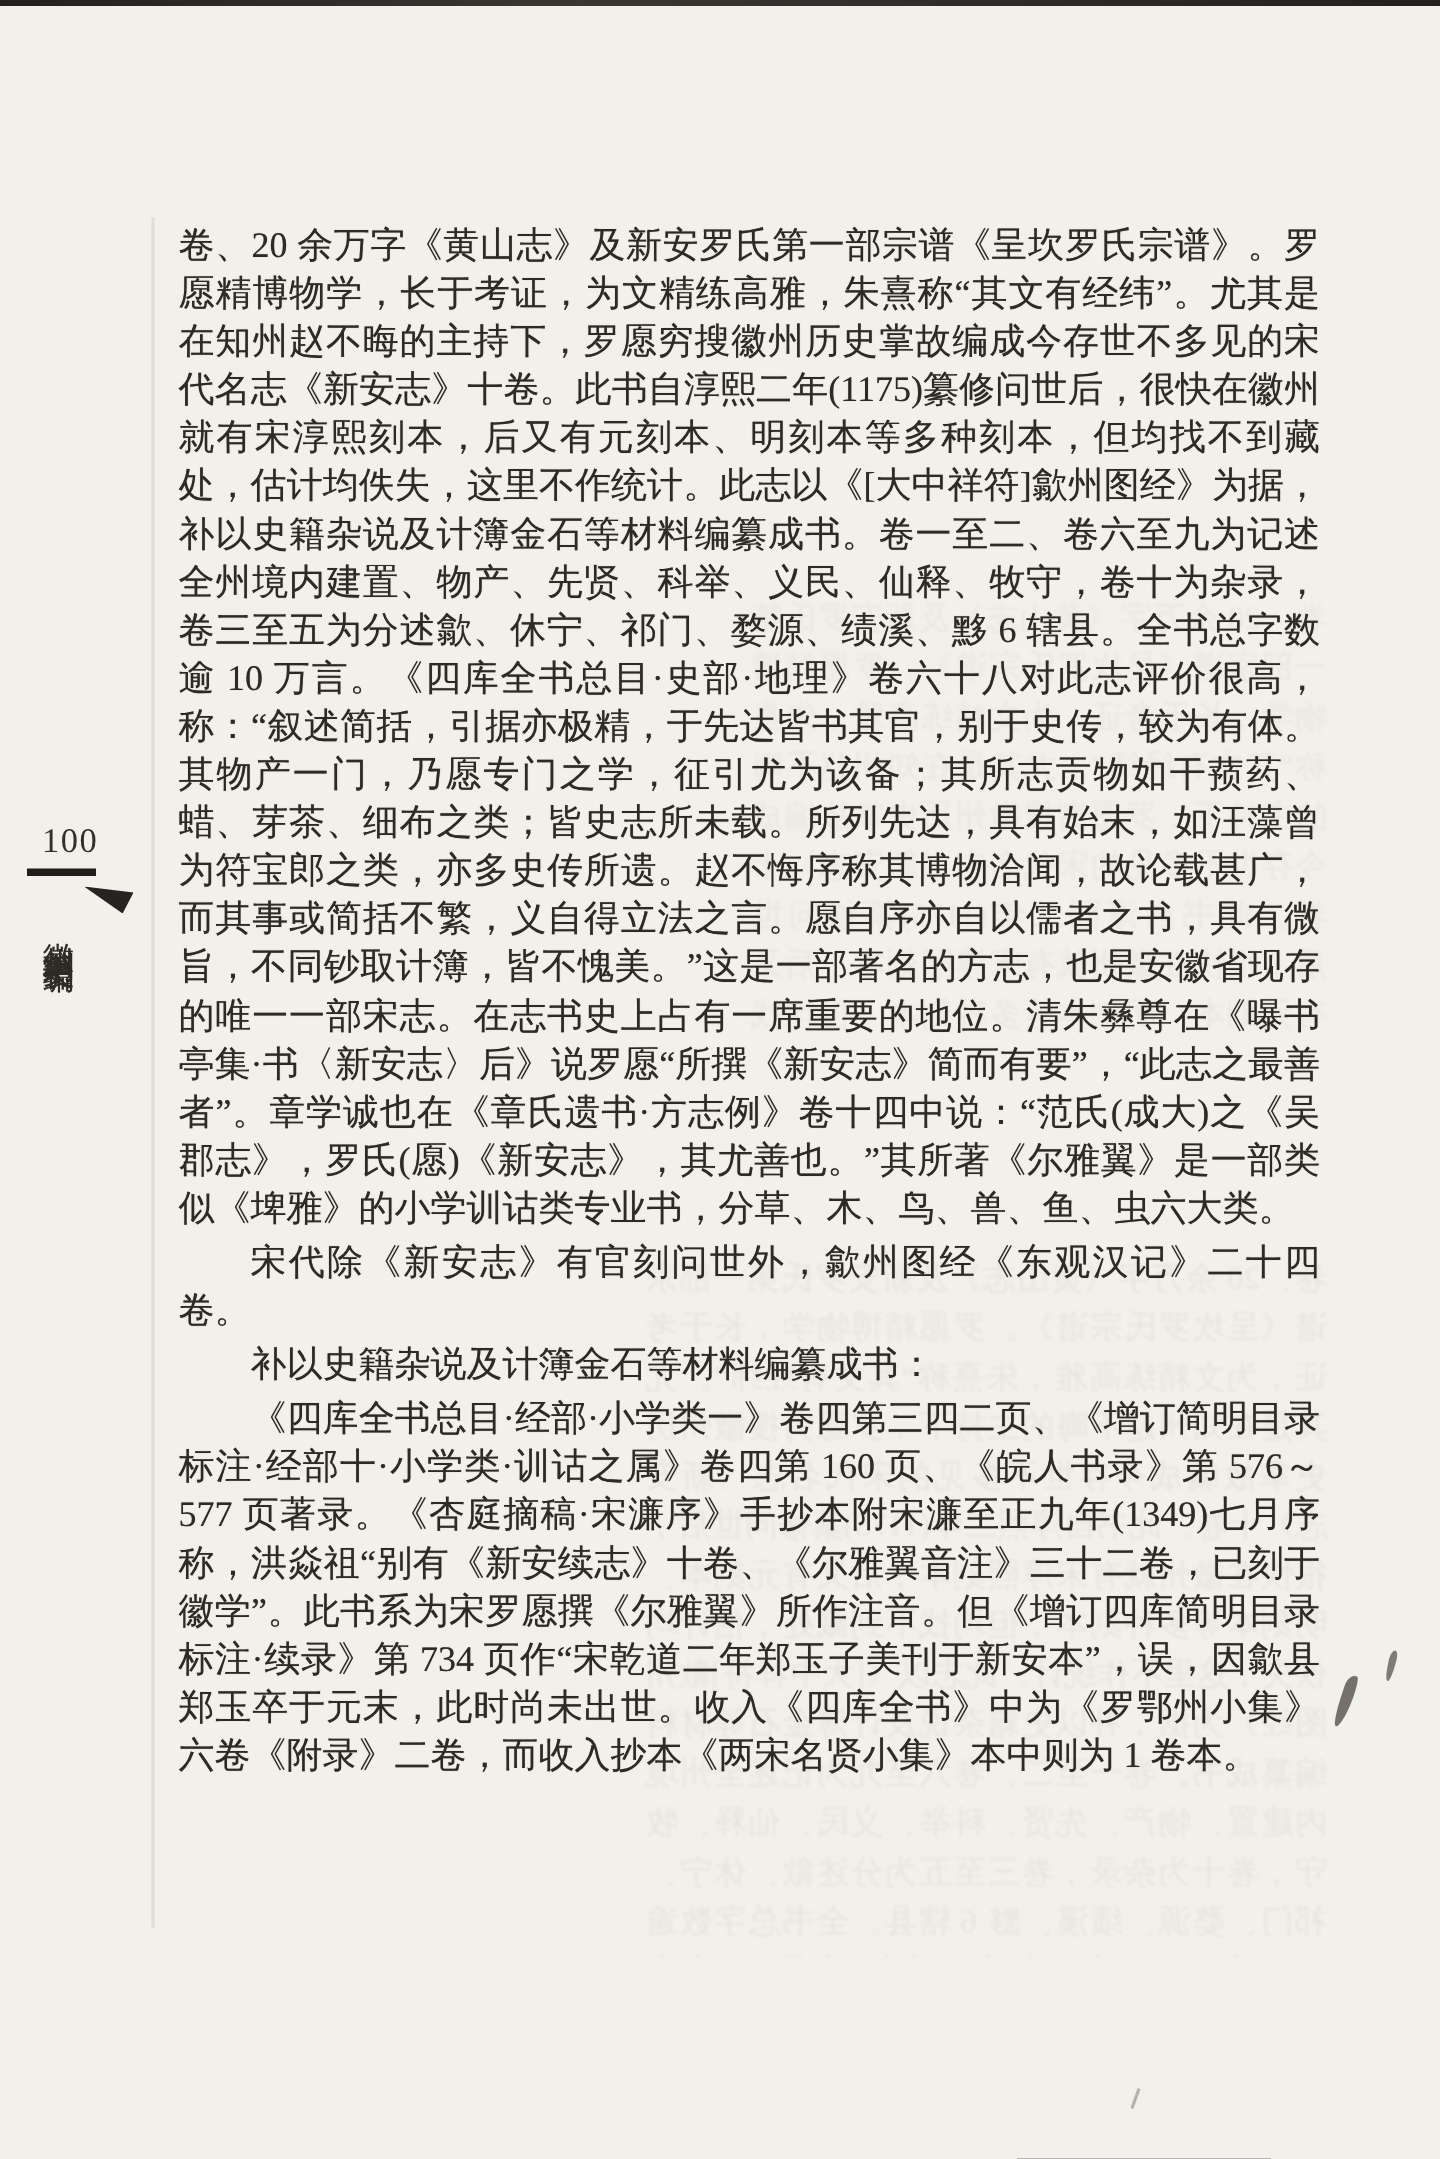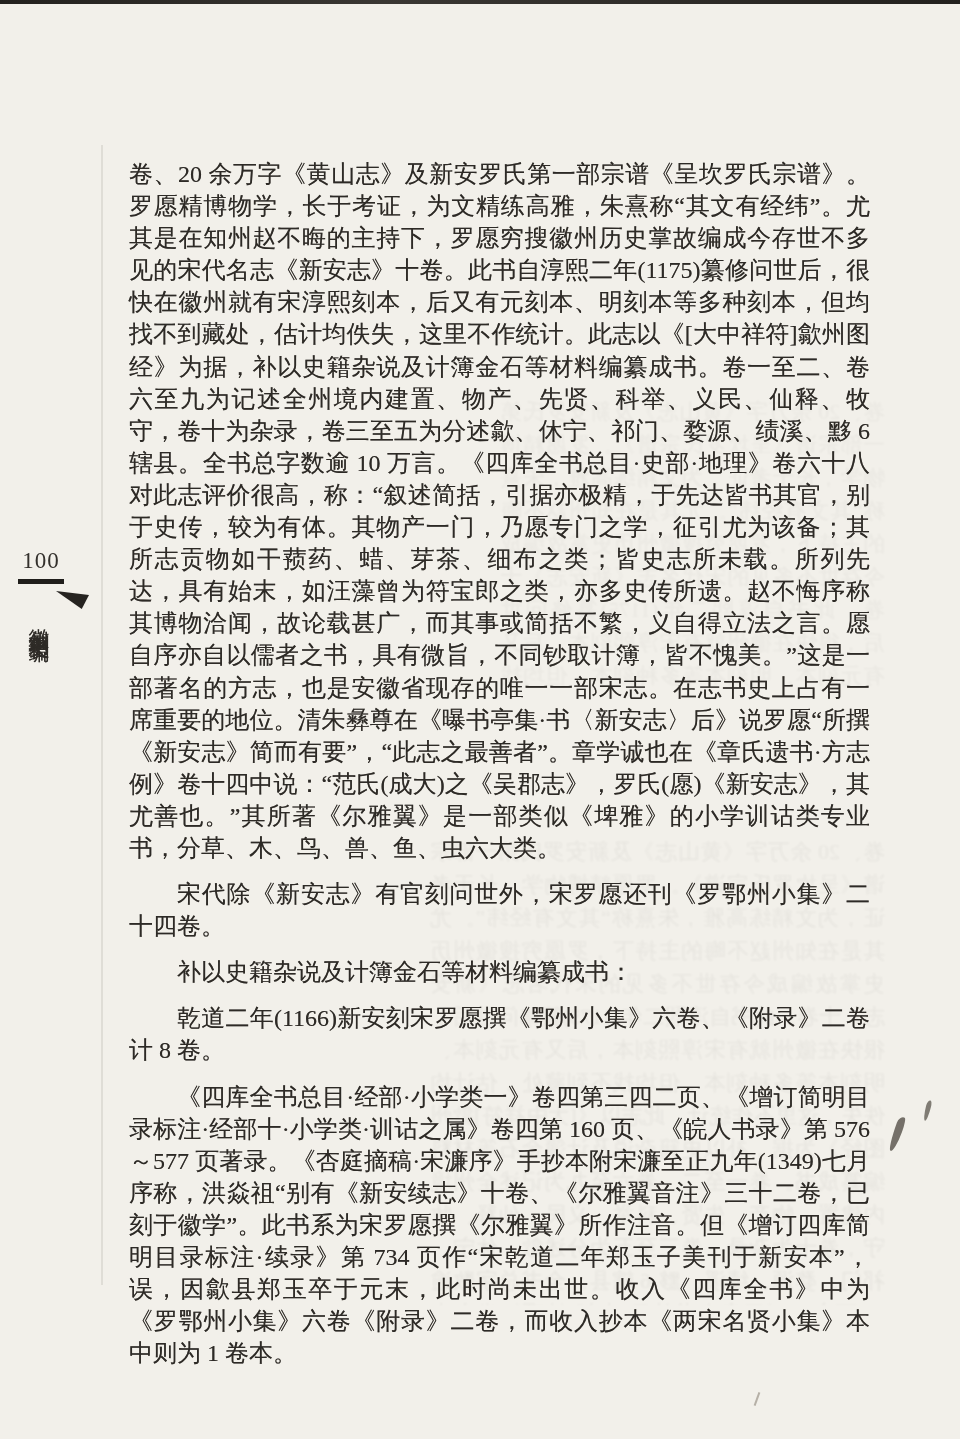--- a/index.html
+++ b/index.html
@@ -18,22 +18,22 @@
     position: absolute; top: 0; left: 0; width: 100%; height: 4px;
     background: linear-gradient(90deg, #23211e 0%, #3a3733 40%, #23211e 100%);
   }
   
   .fold-line {
     position: absolute; left: 101px; top: 145px; width: 2px; height: 1140px;
     background: rgba(110, 104, 94, 0.14);
   }
   
   .page-number {
-    position: absolute; left: 16px; top: 548px; width: 50px;
-    font-size: 23px; text-align: center; color: #33302c;
+    position: absolute; left: 28px; top: 548px; width: 50px;
+    font-size: 23px; color: #33302c;
     letter-spacing: 1px;
   }
   .page-number-rule {
     position: absolute; left: 18px; top: 579px; width: 46px; height: 5px;
     background: #201e1b;
   }
   .corner-triangle {
     position: absolute; left: 56px; top: 591px; width: 33px; height: 18px;
     background: #262320;
     clip-path: polygon(0 0, 100% 22%, 78% 100%);
@@ -44,21 +44,21 @@
     font-size: 21px; letter-spacing: 2px; color: #2e2b27;
     text-shadow: 0 0 0.5px rgba(40, 35, 30, 0.5);
   }
   
   .text-block {
     position: absolute; left: 115px; top: 144px; width: 769px;
     font-size: 24px; line-height: 32.1px;
     text-align: justify; text-justify: inter-ideograph;
     text-shadow: 0 0 0.5px rgba(40, 35, 30, 0.55);
   }
-  .text-block p { margin: 14px; text-indent: 2em; }
+  .text-block p { margin: 4px; text-indent: 2em; }
   .text-block p.flush { text-indent: 0; }
   
   .smudge-a {
     position: absolute; left: 893px; top: 1116px; width: 8px; height: 36px;
     background: #555048; opacity: 0.8;
     border-radius: 70% 30% 55% 45% / 20% 40% 60% 80%;
     transform: rotate(20deg);
   }
   .smudge-b {
     position: absolute; left: 925px; top: 1100px; width: 5px; height: 21px;
@@ -91,23 +91,22 @@
   <div class="page-number">100</div>
   <div class="page-number-rule"></div>
   <div class="corner-triangle"></div>
   <div class="spine-title">徽州刻书史长编</div>
 
   <div class="bleed bleed-1" aria-hidden="true">卷、20 余万字《黄山志》及新安罗氏第一部宗谱《呈坎罗氏宗谱》。罗愿精博物学，长于考证，为文精练高雅，朱熹称“其文有经纬”。尤其是在知州赵不晦的主持下，罗愿穷搜徽州历史掌故编成今存世不多见的宋代名志《新安志》十卷。此书自淳熙二年(1175)纂修问世后，很快在徽州就有宋淳熙刻本，后又有元刻本、明刻本等多种刻本，但均找不到藏处，估计均佚失，这里不作统计。此志以《[大中祥符]歙州图经》为据，补以史籍杂说及计簿金石等材料编纂成书。卷一至二、卷六至九为记述全州境内建置、物产、先贤、科举、义民、仙释、牧守，卷十为杂录，卷三至五为分述歙、休宁、祁门、婺源、绩溪、黟 6 辖县。全书总字数逾 10 万言。《四库全书总目·史部·地理》卷六十八对此志评价很高，称：“叙述简括，引据亦极精，于先达皆书其官，别于史传，较为有体。其物产一门，乃愿专门之学，征引尤为该备；其所志贡物如干蓣药、蜡、芽茶、细布之类；皆史志所未载。所列先达，具有始末，如汪藻曾为符宝郎之类，亦多史传所遗。赵不悔序称其博物洽闻，故论载甚广，而其事或简括不繁，义自得立法之言。愿自序亦自以儒者之书，具有微旨，不同钞取计簿，皆不愧美。”这是一部著名的方志，也是安徽省现存的唯一一部宋志。在志书史上占有一席重要的地位。清朱彝尊在《曝书亭集·书〈新安志〉后》说罗愿“所撰《新安志》简而有要”，“此志之最善者”。章学诚也在《章氏遗书·方志例》卷十四中说：“范氏(成大)之《吴郡志》，罗氏(愿)《新安志》，其尤善也。”其所著《尔雅翼》是一部类似《埤雅》的小学训诂类专业书，分草、木、鸟、兽、鱼、虫六大类。今存世有康熙四十六年(1707)、嘉庆十七年(1812)、光绪十四年(1888)李宗煝序刻本 3 种刻本计 3 种 33 卷；清抄本、旧抄本、《四库全书》本计 3 种抄本，计 3 种 33 卷，共有存世版本 6 种 66 卷。这部名志的上述各类版本全国主要图书馆收藏普遍，十分易得。如《四库全书》本经影印后，尤其易得。《安徽省馆藏皖人书目》第 411 页著录，安徽省图书馆藏康熙四十六年刻本缺卷一至卷三 3 卷还存 7 卷 3 册计 2 部不全本，光绪李刻本全 4 册。全国性收藏详本书第七编本条。宋代除《新安志》有官刻问世外，宋罗愿还刊《东观汉记》二十四卷。《增订四库简明目录标注》第 227 页著录，并指出：“是书于汉明帝时初修后，递有增续。至熹平中乃成书。原本一百四十三卷，久已散佚。”罗愿的其它著作在徽州地区刻本主要有：乾道二年(1166)新安刻宋罗愿撰《鄂州小集》六卷、《附录》二卷计 8 卷。《四库全书总目·经部·小学类一》卷四第三四二页、《增订简明目录标注·经部十·小学类·训诂之属》卷四第 160 页、《皖人书录》第 576～577 页著录。《杏庭摘稿·宋濂序》手抄本附宋濂至正九年(1349)七月序称，洪焱祖“别有《新安续志》十卷、《尔雅翼音注》三十二卷，已刻于徽学”。此书系为宋罗愿撰《尔雅翼》所作注音。但《增订四库简明目录标注·续录》第 734 页作“宋乾道二年郑玉子美刊于新安本”，误，因歙县郑玉卒于元末，此时尚未出世。收入《四库全书》中为《罗鄂州小集》六卷《附录》二卷，而收入抄本《两宋名贤小集》本中则为 1 卷本。咸淳庚午(六年,1270)新安郡斋刻宋罗愿撰《尔雅翼》三十二卷。</div>
   <div class="bleed bleed-2" aria-hidden="true">卷、20 余万字《黄山志》及新安罗氏第一部宗谱《呈坎罗氏宗谱》。罗愿精博物学，长于考证，为文精练高雅，朱熹称“其文有经纬”。尤其是在知州赵不晦的主持下，罗愿穷搜徽州历史掌故编成今存世不多见的宋代名志《新安志》十卷。此书自淳熙二年(1175)纂修问世后，很快在徽州就有宋淳熙刻本，后又有元刻本、明刻本等多种刻本，但均找不到藏处，估计均佚失，这里不作统计。此志以《[大中祥符]歙州图经》为据，补以史籍杂说及计簿金石等材料编纂成书。卷一至二、卷六至九为记述全州境内建置、物产、先贤、科举、义民、仙释、牧守，卷十为杂录，卷三至五为分述歙、休宁、祁门、婺源、绩溪、黟 6 辖县。全书总字数逾 10 万言。《四库全书总目·史部·地理》卷六十八对此志评价很高，称：“叙述简括，引据亦极精，于先达皆书其官，别于史传，较为有体。其物产一门，乃愿专门之学，征引尤为该备；其所志贡物如干蓣药、蜡、芽茶、细布之类；皆史志所未载。所列先达，具有始末，如汪藻曾为符宝郎之类，亦多史传所遗。赵不悔序称其博物洽闻，故论载甚广，而其事或简括不繁，义自得立法之言。愿自序亦自以儒者之书，具有微旨，不同钞取计簿，皆不愧美。”这是一部著名的方志，也是安徽省现存的唯一一部宋志。在志书史上占有一席重要的地位。清朱彝尊在《曝书亭集·书〈新安志〉后》说罗愿“所撰《新安志》简而有要”，“此志之最善者”。章学诚也在《章氏遗书·方志例》卷十四中说：“范氏(成大)之《吴郡志》，罗氏(愿)《新安志》，其尤善也。”其所著《尔雅翼》是一部类似《埤雅》的小学训诂类专业书，分草、木、鸟、兽、鱼、虫六大类。今存世有康熙四十六年(1707)、嘉庆十七年(1812)、光绪十四年(1888)李宗煝序刻本 3 种刻本计 3 种 33 卷；清抄本、旧抄本、《四库全书》本计 3 种抄本，计 3 种 33 卷，共有存世版本 6 种 66 卷。这部名志的上述各类版本全国主要图书馆收藏普遍，十分易得。如《四库全书》本经影印后，尤其易得。《安徽省馆藏皖人书目》第 411 页著录，安徽省图书馆藏康熙四十六年刻本缺卷一至卷三 3 卷还存 7 卷 3 册计 2 部不全本，光绪李刻本全 4 册。全国性收藏详本书第七编本条。宋代除《新安志》有官刻问世外，宋罗愿还刊《东观汉记》二十四卷。《增订四库简明目录标注》第 227 页著录，并指出：“是书于汉明帝时初修后，递有增续。至熹平中乃成书。原本一百四十三卷，久已散佚。”罗愿的其它著作在徽州地区刻本主要有：乾道二年(1166)新安刻宋罗愿撰《鄂州小集》六卷、《附录》二卷计 8 卷。《四库全书总目·经部·小学类一》卷四第三四二页、《增订简明目录标注·经部十·小学类·训诂之属》卷四第 160 页、《皖人书录》第 576～577 页著录。《杏庭摘稿·宋濂序》手抄本附宋濂至正九年(1349)七月序称，洪焱祖“别有《新安续志》十卷、《尔雅翼音注》三十二卷，已刻于徽学”。此书系为宋罗愿撰《尔雅翼》所作注音。但《增订四库简明目录标注·续录》第 734 页作“宋乾道二年郑玉子美刊于新安本”，误，因歙县郑玉卒于元末，此时尚未出世。收入《四库全书》中为《罗鄂州小集》六卷《附录》二卷，而收入抄本《两宋名贤小集》本中则为 1 卷本。咸淳庚午(六年,1270)新安郡斋刻宋罗愿撰《尔雅翼》三十二卷。</div>
 
   <main class="text-block">
     <p class="flush">卷、20 余万字《黄山志》及新安罗氏第一部宗谱《呈坎罗氏宗谱》。罗愿精博物学，长于考证，为文精练高雅，朱熹称“其文有经纬”。尤其是在知州赵不晦的主持下，罗愿穷搜徽州历史掌故编成今存世不多见的宋代名志《新安志》十卷。此书自淳熙二年(1175)纂修问世后，很快在徽州就有宋淳熙刻本，后又有元刻本、明刻本等多种刻本，但均找不到藏处，估计均佚失，这里不作统计。此志以《[大中祥符]歙州图经》为据，补以史籍杂说及计簿金石等材料编纂成书。卷一至二、卷六至九为记述全州境内建置、物产、先贤、科举、义民、仙释、牧守，卷十为杂录，卷三至五为分述歙、休宁、祁门、婺源、绩溪、黟 6 辖县。全书总字数逾 10 万言。《四库全书总目·史部·地理》卷六十八对此志评价很高，称：“叙述简括，引据亦极精，于先达皆书其官，别于史传，较为有体。其物产一门，乃愿专门之学，征引尤为该备；其所志贡物如干蓣药、蜡、芽茶、细布之类；皆史志所未载。所列先达，具有始末，如汪藻曾为符宝郎之类，亦多史传所遗。赵不悔序称其博物洽闻，故论载甚广，而其事或简括不繁，义自得立法之言。愿自序亦自以儒者之书，具有微旨，不同钞取计簿，皆不愧美。”这是一部著名的方志，也是安徽省现存的唯一一部宋志。在志书史上占有一席重要的地位。清朱彝尊在《曝书亭集·书〈新安志〉后》说罗愿“所撰《新安志》简而有要”，“此志之最善者”。章学诚也在《章氏遗书·方志例》卷十四中说：“范氏(成大)之《吴郡志》，罗氏(愿)《新安志》，其尤善也。”其所著《尔雅翼》是一部类似《埤雅》的小学训诂类专业书，分草、木、鸟、兽、鱼、虫六大类。</p>
-    <p>宋代除《新安志》有官刻问世外，宋罗愿还刊《罗鄂州小集》二十四卷。</p>
+    <p>宋代除《新安志》有官刻问世外，歙州图经《东观汉记》二十四卷。</p>
     <p>补以史籍杂说及计簿金石等材料编纂成书：</p>
-    <p>乾道二年(1166)新安刻宋罗愿撰《鄂州小集》六卷、《附录》二卷计 8 卷。</p>
     <p>《四库全书总目·经部·小学类一》卷四第三四二页、《增订简明目录标注·经部十·小学类·训诂之属》卷四第 160 页、《皖人书录》第 576～577 页著录。《杏庭摘稿·宋濂序》手抄本附宋濂至正九年(1349)七月序称，洪焱祖“别有《新安续志》十卷、《尔雅翼音注》三十二卷，已刻于徽学”。此书系为宋罗愿撰《尔雅翼》所作注音。但《增订四库简明目录标注·续录》第 734 页作“宋乾道二年郑玉子美刊于新安本”，误，因歙县郑玉卒于元末，此时尚未出世。收入《四库全书》中为《罗鄂州小集》六卷《附录》二卷，而收入抄本《两宋名贤小集》本中则为 1 卷本。</p>
 
   </main>
 
   <div class="smudge-a"></div>
   <div class="smudge-b"></div>
   <div class="smudge-c"></div>
 
 </div>
 

